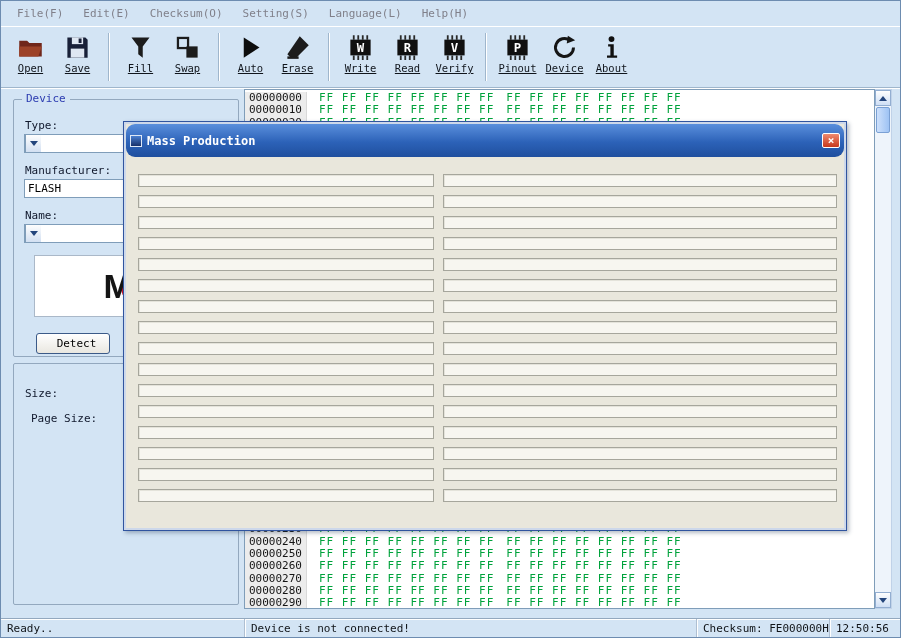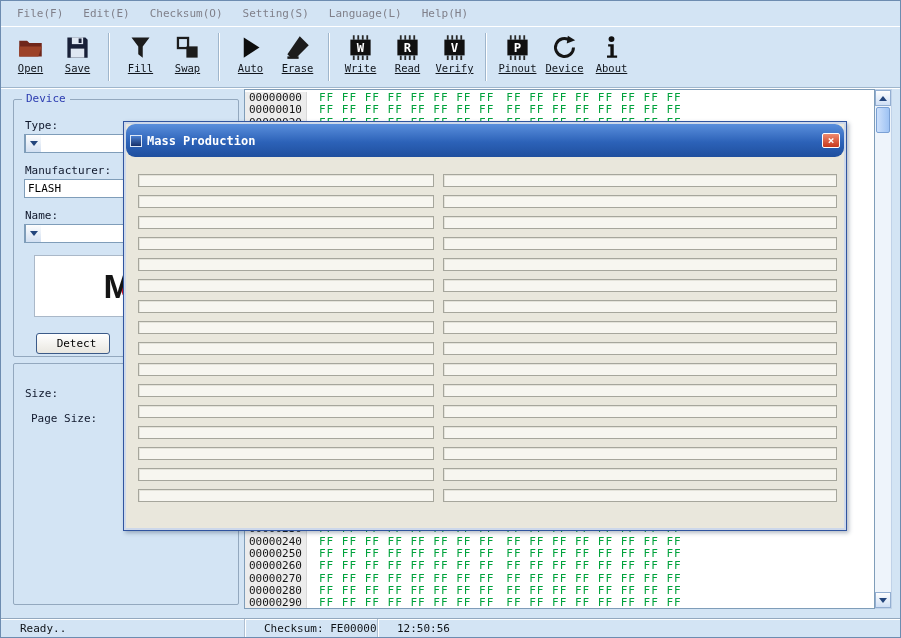--- a/index.html
+++ b/index.html
@@ -52,21 +52,21 @@
   
   .vscroll { width:17px; display:flex; flex-direction:column; background:#eef4fb; border:1px solid #c0d2e8; border-left:none; }
   .sb-btn { height:16px; flex:0 0 16px; background:linear-gradient(#fefefe,#cfdff5); border:1px solid #93aed1;
     display:flex; align-items:center; justify-content:center; }
   .sb-thumb { height:26px; flex:0 0 26px; margin:1px; background:linear-gradient(90deg,#cde0fb,#9ec3f4);
     border:1px solid #7aa0d4; border-radius:2px; }
   .sb-track { flex:1; }
   
   .statusbar { position:absolute; left:0; right:0; bottom:0; height:19px; background:#d3e4f4;
     border-top:1px solid #93a8be; box-shadow:inset 0 1px 0 #ffffff; display:flex; align-items:center; font-size:11px; }
-  .sp { height:100%; display:flex; align-items:center; padding:0 19px;
+  .sp { height:100%; display:flex; align-items:center; padding:0 6px;
     border-right:1px solid #aebfd2; box-shadow:1px 0 0 #ffffff; white-space:nowrap; overflow:hidden; }
   .sp1 { width:244px; } .sp2 { width:452px; } .sp3 { width:133px; } .sp4 { flex:1; border-right:none; box-shadow:none; }
   
   .dialog { position:absolute; left:122px; top:120px; width:724px; height:410px; z-index:20;
     background:#e9e7dc; border:1px solid #30549f; box-shadow:inset 0 0 0 2px #cdd8ea, 2px 2px 4px rgba(40,60,90,.35); overflow:hidden; }
   .dlg-title { height:33px; margin:2px; background:linear-gradient(180deg,#5a8fdc 0%,#2c62b8 55%,#1f4f9e 100%);
     display:flex; align-items:center; color:#ffffff; font-weight:bold; font-size:12px; padding:0 4px;border-radius:9px; }
   .dlg-icon { width:12px; height:12px; background:linear-gradient(#4a7fd0,#17306a); border:1px solid #dfe8f6; margin-right:5px; flex:0 0 12px; }
   .dlg-title-text { flex:1; white-space:nowrap; overflow:hidden; }
   .dlg-close { width:18px; height:15px; background:linear-gradient(#ee8a70,#c8381c); border:1px solid #ffffff;
@@ -351,17 +351,18 @@
         </div>
         <div class="mp-row">
           <div class="mp-box mp-left"></div>
           <div class="mp-box mp-right"></div>
         </div>
       </div>
   </div>
 
   <div class="statusbar">
     <span class="sp sp1">Ready..</span>
+    <span class="sp sp2">Device is not connected!</span>
     <span class="sp sp3">Checksum: FE000000H</span>
     <span class="sp sp4">12:50:56</span>
   </div>
 
 </div>
 
 </body></html>

